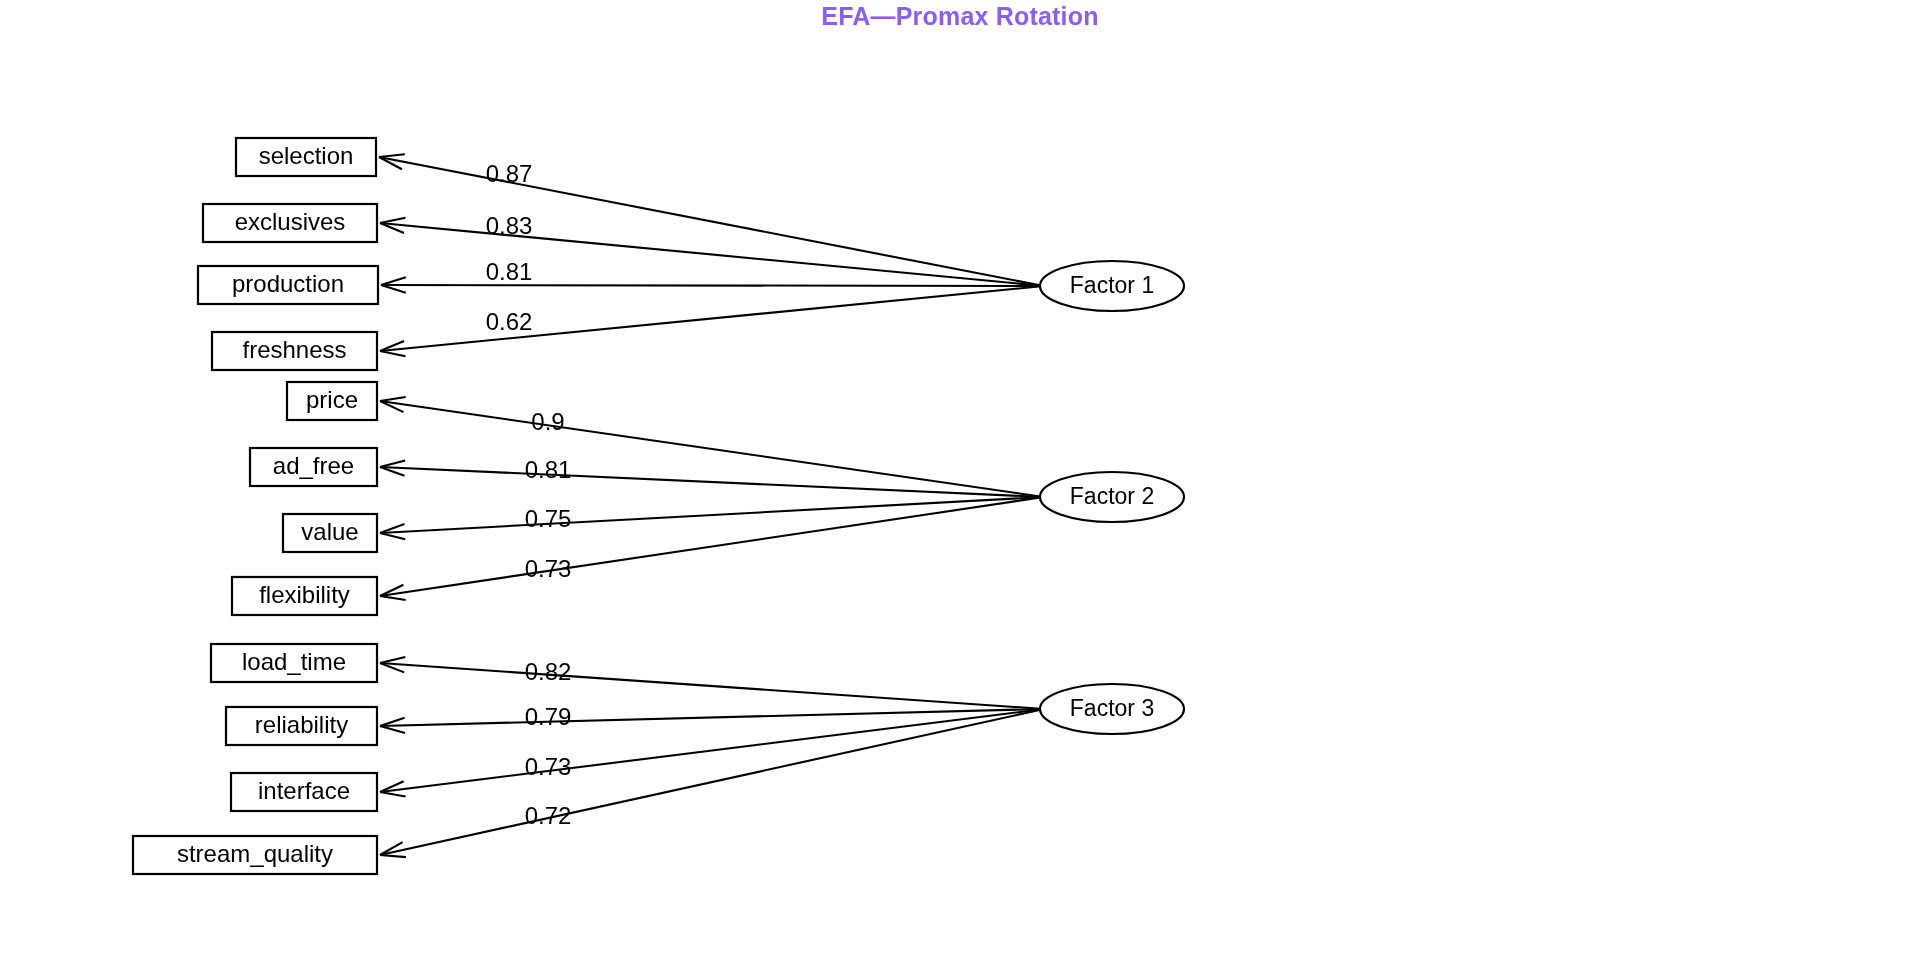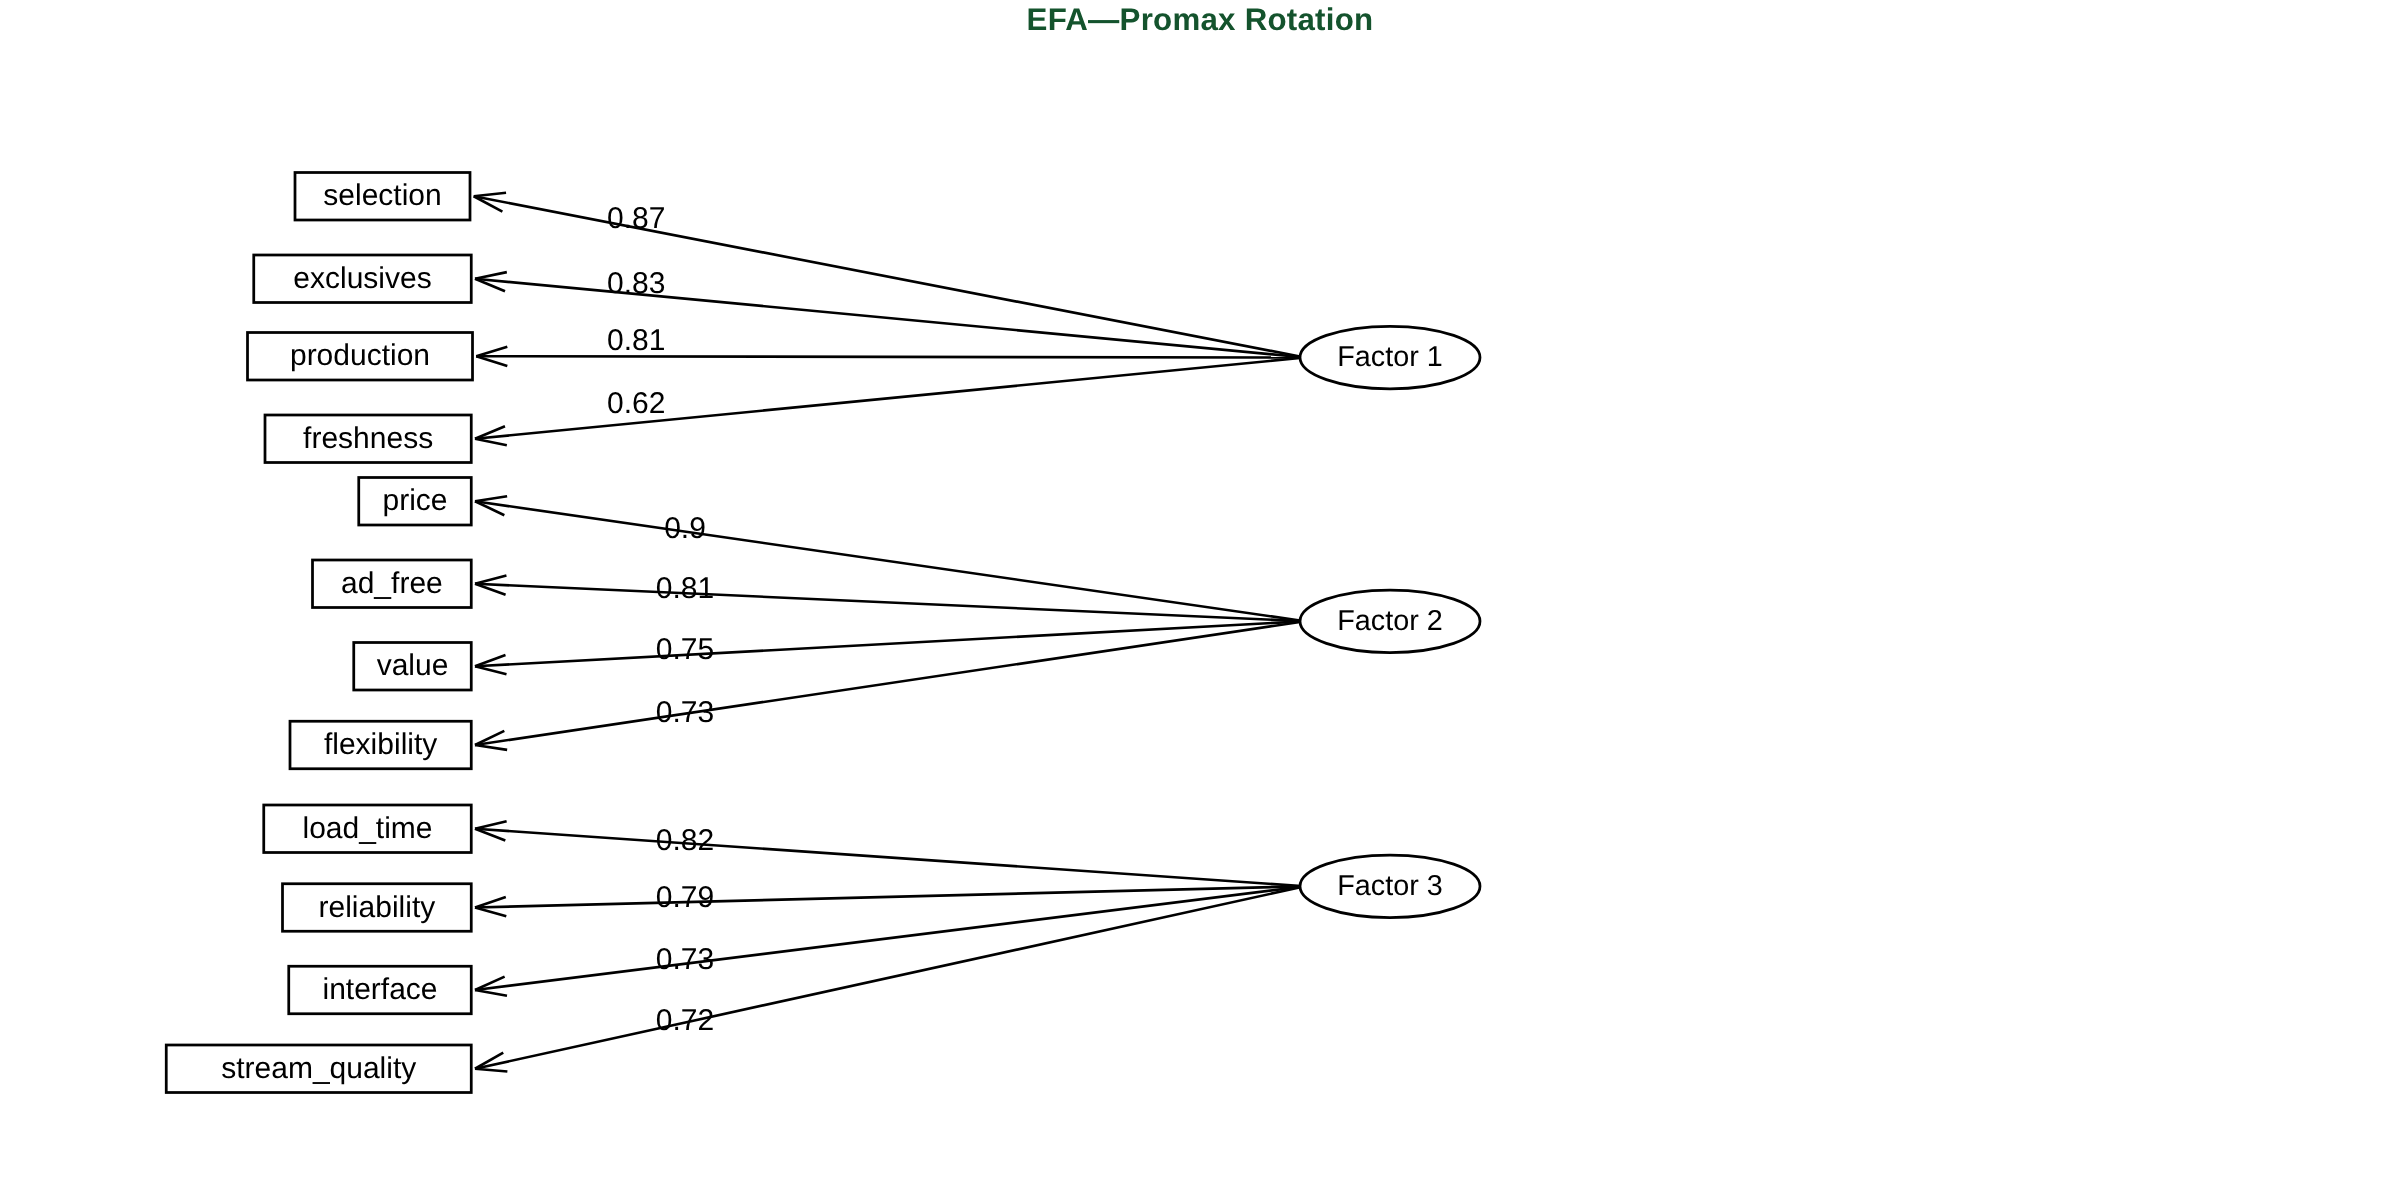--- a/index.html
+++ b/index.html
@@ -17,21 +17,21 @@
   }
   #diagram-title {
     position: absolute;
     top: 2px;
     left: 0;
     width: 1920px;
     text-align: center;
     font-family: "Liberation Sans", sans-serif;
     font-weight: bold;
     font-size: 25px;
-    color: #14532d;
+    color: #8b5cf6;
     letter-spacing: 0.2px;
   }
   svg#path-diagram {
     position: absolute;
     top: 0;
     left: 0;
     display: block;
   }
   .indicator-box rect {
     fill: #ffffff;

